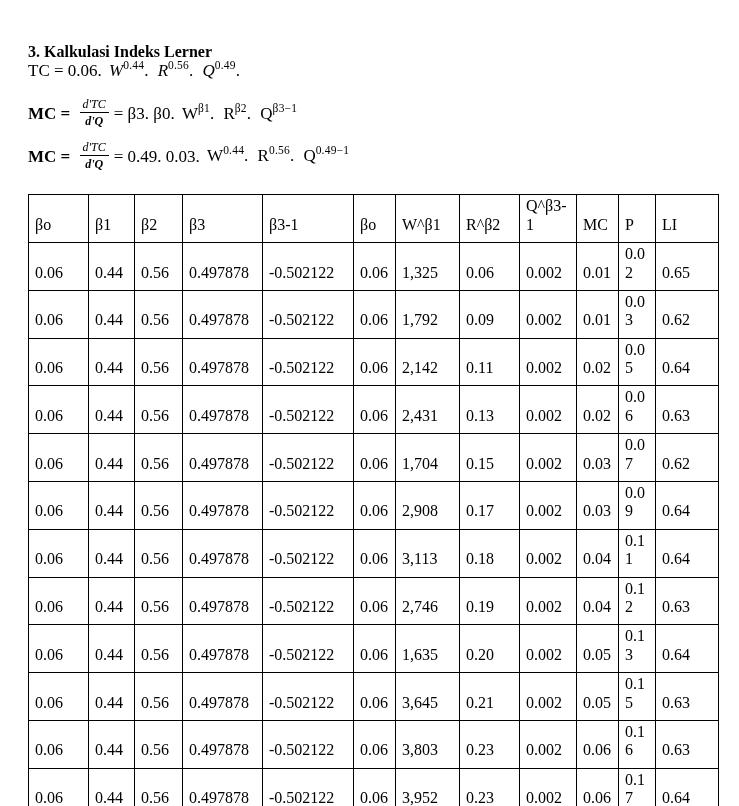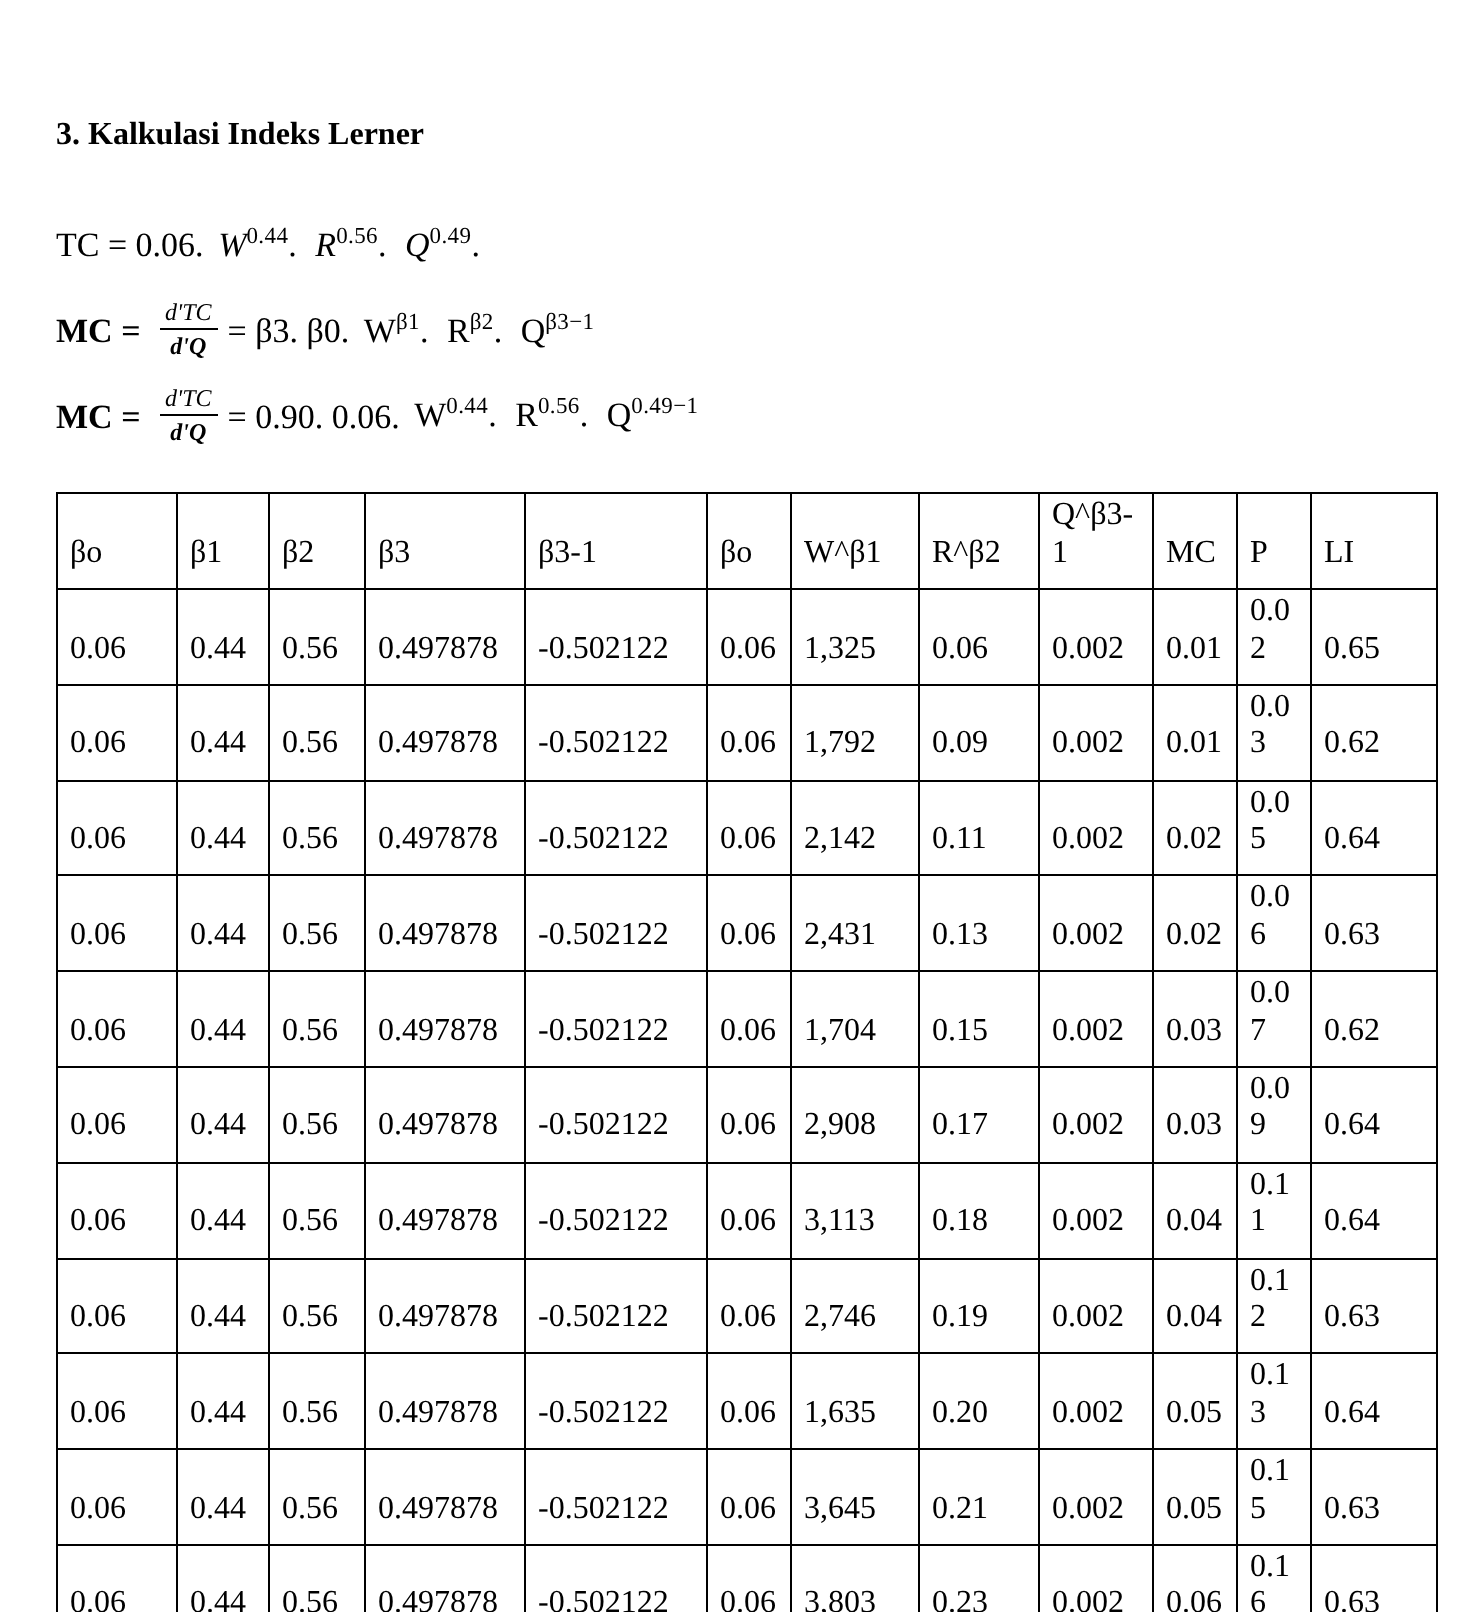--- a/index.html
+++ b/index.html
@@ -11,31 +11,31 @@
     width: 739px; height: 806px;
     overflow: hidden;
     font-family: "Liberation Serif", "DejaVu Serif", serif;
     color: #000;
   }
   .page { padding: 26px 21px 0 28px; }
 
   h2.heading {
     font-size: 16px;
     font-weight: bold;
-    margin: 33px 0 0 0;
+    margin: 17px 0 0 0;
     line-height: 1.15;
   }
 
   .formula {
     font-size: 17px;
     line-height: 1.2;
     margin: 0;
     white-space: nowrap;
   }
-  .formula.f1 { margin-top: 36px; }
+  .formula.f1 { }
   .formula.f2 { margin-top: 17px; }
   .formula.f3 { margin-top: 11px; }
   .formula .bold { font-weight: bold; }
   .formula .term { margin-left: 3px; }
   .formula .sep  { margin-right: 2px; }
   .formula.f-italic .base { font-style: italic; }
   .formula sup {
     font-size: 11.5px;
     line-height: 0;
     vertical-align: super;
@@ -90,21 +90,21 @@
     <span class="bold">MC = </span><span class="frac">
         <span class="num">d'TC</span>
         <span class="den">d'Q</span>
       </span><span>= β3. β0. </span><span class="term"><span class="base">W</span><sup>β1</sup></span><span class="sep">. </span><span class="term"><span class="base">R</span><sup>β2</sup></span><span class="sep">. </span><span class="term"><span class="base">Q</span><sup>β3−1</sup></span>
   </p>
 
   <p class="formula f3">
     <span class="bold">MC = </span><span class="frac">
         <span class="num">d'TC</span>
         <span class="den">d'Q</span>
-      </span><span>= 0.90. 0.06. </span><span class="term"><span class="base">W</span><sup>0.44</sup></span><span class="sep">. </span><span class="term"><span class="base">R</span><sup>0.56</sup></span><span class="sep">. </span><span class="term"><span class="base">Q</span><sup>0.49−1</sup></span>
+      </span><span>= 0.49. 0.03. </span><span class="term"><span class="base">W</span><sup>0.44</sup></span><span class="sep">. </span><span class="term"><span class="base">R</span><sup>0.56</sup></span><span class="sep">. </span><span class="term"><span class="base">Q</span><sup>0.49−1</sup></span>
   </p>
 
   <table class="lerner">
     <colgroup>
       <col style="width:60px">
         <col style="width:46px">
         <col style="width:48px">
       <col style="width:80px">
         <col style="width:91px">
         <col style="width:42px">

